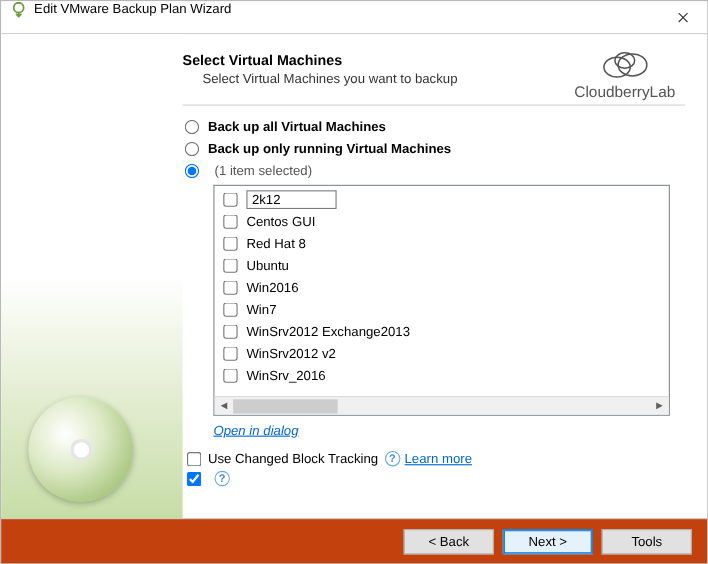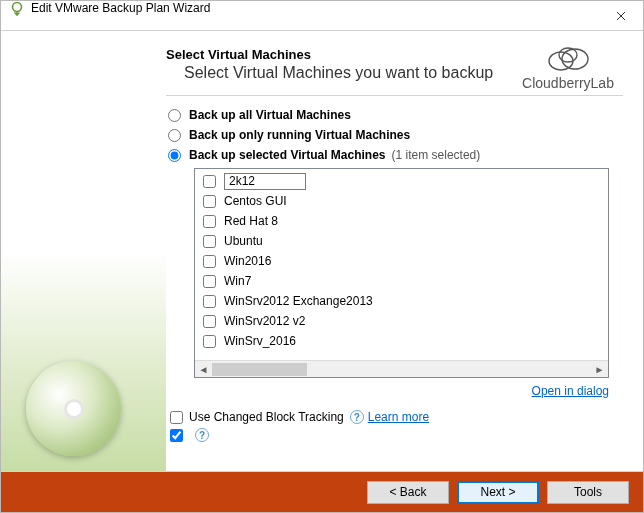--- a/index.html
+++ b/index.html
@@ -10,42 +10,42 @@
   .titlebar .close { width:45px; height:29px; display:flex; align-items:center; justify-content:center; }
   .titlebar .close svg { stroke:#333; }
   .content { height:440px; display:flex; }
   .sidebar { width:165px; height:100%; position:relative; background:linear-gradient(180deg, #ffffff 0%, #ffffff 50%, #e3edd1 75%, #c7dda6 100%); }
   .sidebar .disc { position:absolute; bottom:15px; left:25px; width:95px; height:95px; border-radius:50%; background:radial-gradient(circle at 35% 35%, #fff 0%, #dce9c5 40%, #b3cd8d 70%, #8fb266 100%); box-shadow:0 2px 6px rgba(0,0,0,0.25); display:flex; align-items:center; justify-content:center; }
   .sidebar .disc::after { content:""; width:20px; height:20px; border-radius:50%; background:#fff; box-shadow:0 0 0 3px rgba(0,0,0,0.1) inset; }
   .main { flex:1; padding: 10px 20px 0 0; position:relative; }
   .header-row { display:flex; align-items:flex-start; gap:10px; }
   .header-text { flex:1; }
   .header-title { font-weight:bold; font-size:13px; margin:6px 0 2px 0; }
-  .header-sub { font-size:16px; color:#333; margin:0 0 8px 18px; }
+  .header-sub { font-size:12px; color:#333; margin:0 0 8px 18px; }
   .brand { text-align:center; width:110px; }
   .brand svg { display:block; margin:0 auto; }
   .brand-label { font-family:"Segoe UI", sans-serif; font-size:14px; color:#555; margin-top:2px; }
   .hr { border-top:1px solid #d4d4d4; margin:4px 0 12px 0; }
   .radios { margin-left:2px; }
   .radio-row { display:flex; align-items:center; margin-bottom:6px; }
   .radio-row input { margin:0 8px 0 0; }
   .radio-row .lbl { font-weight:bold; font-size:12px; }
   .radio-row .count { font-weight:normal; color:#555; margin-left:6px; }
   .vm-list-wrap { margin:6px 0 0 28px; width:415px; }
   .vm-list { border:1px solid #828790; height:210px; background:#fff; overflow:hidden; display:flex; flex-direction:column; }
   .vm-rows { flex:1; overflow:hidden; padding:2px 0; }
   .vm-row { display:flex; align-items:center; height:20px; padding-left:8px; }
   .vm-row.first .vm-lbl { border:1px solid #7a7a7a; padding:0 50px 0 4px; background:#fff; height:17px; line-height:15px; display:inline-block;text-align:right; }
   .vm-row input[type=checkbox] { margin:0 8px 0 0; width:13px; height:13px; }
   .vm-lbl { font-size:12px; }
   .hscroll { height:17px; background:#f0f0f0; border-top:1px solid #dcdcdc; position:relative; display:flex; align-items:center; }
   .hscroll .arrow { width:17px; height:17px; display:flex; align-items:center; justify-content:center; color:#606060; font-size:10px; }
   .hscroll .thumb { position:absolute; left:17px; top:2px; height:13px; width:95px; background:#cdcdcd; border-radius:0; }
   .hscroll .arrow.r { margin-left:auto; }
-  .open-dialog { text-align:right; margin-top:6px; }
+  .open-dialog { text-align:left; margin-top:6px;font-style:italic; }
   .open-dialog a { color:#0066cc; text-decoration:underline; font-size:12px; cursor:pointer; }
   .options { margin:12px 0 0 4px; }
   .opt-row { display:flex; align-items:center; margin-bottom:4px; }
   .opt-row input { margin:0 6px 0 0; }
   .help { display:inline-flex; width:14px; height:14px; border:1px solid #6aa9e0; border-radius:50%; color:#3b8acb; font-size:10px; align-items:center; justify-content:center; margin-left:6px; font-weight:bold; }
   .learn { color:#0066cc; text-decoration:underline; margin-left:4px; cursor:pointer; }
   .footer { height:42px; border-top:1px solid #d4d4d4; background:#c2410c; display:flex; align-items:center; justify-content:flex-end; padding:0 14px; gap:8px; }
   .btn { min-width:82px; height:23px; border:1px solid #adadad; background:#e1e1e1; font-size:12px; line-height:21px; text-align:center; cursor:pointer; }
   .btn.primary { border:1px solid #0078d7; box-shadow:0 0 0 1px #0078d7 inset; background:#e5f1fb; }
 </style>
@@ -92,21 +92,20 @@
       <label class="radio-row">
         <input type="radio" name="mode" style="">
         <span class="lbl">Back up all Virtual Machines</span>
       </label>
       <label class="radio-row">
         <input type="radio" name="mode" style="">
         <span class="lbl">Back up only running Virtual Machines</span>
       </label>
       <label class="radio-row">
         <input type="radio" name="mode" checked="" style="">
-        <span class="lbl">Back up selected Virtual Machines</span>
         <span class="count">(1 item selected)</span>
       </label>
     </div>
 
     <div class="vm-list-wrap">
       <div class="vm-list">
         <div class="vm-rows" id="vm-rows">
             <div class="vm-row first">
               <input type="checkbox" style="">
               <span class="vm-lbl">2k12</span>

